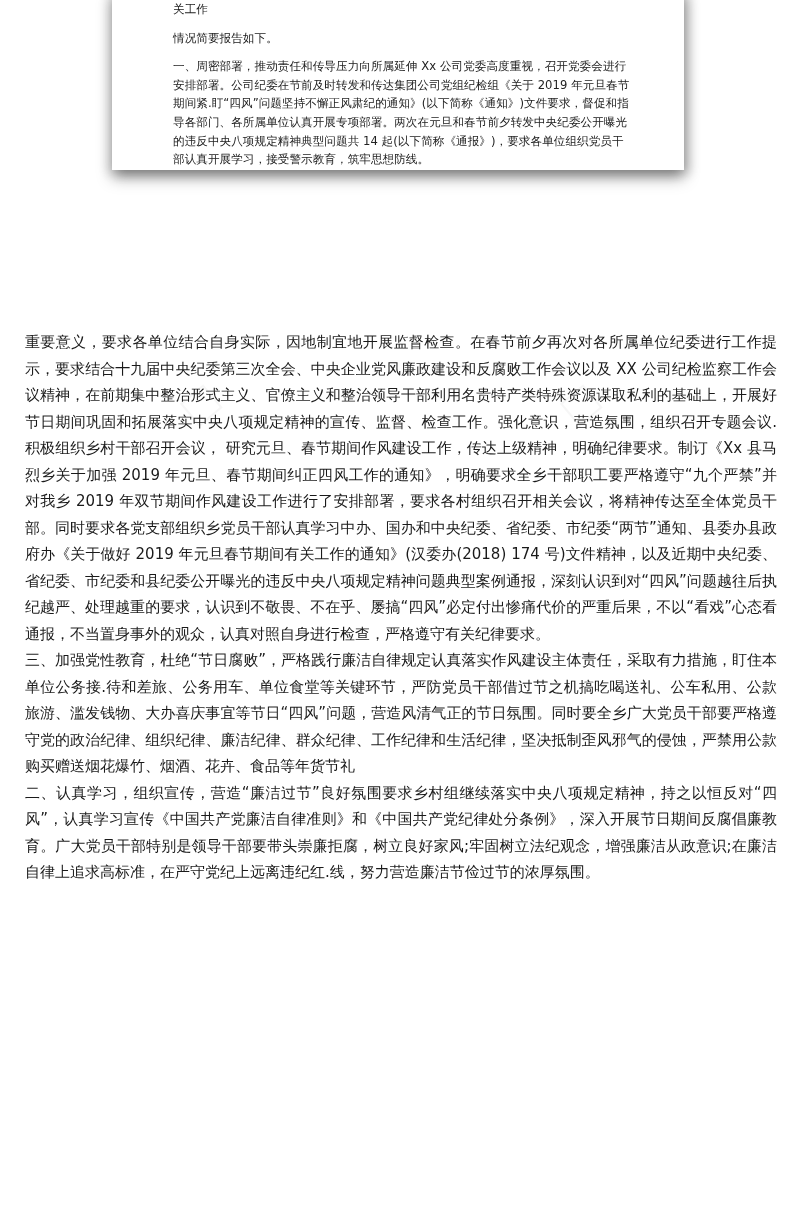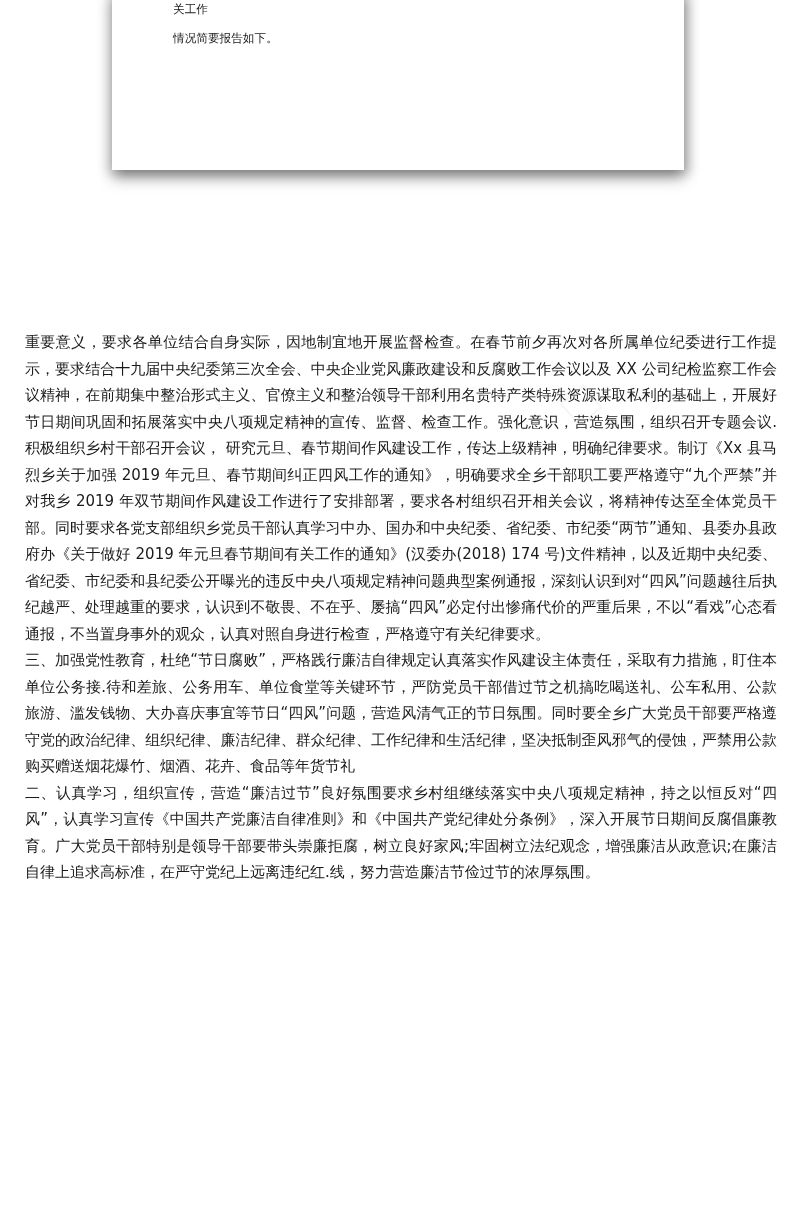--- a/index.html
+++ b/index.html
@@ -14,20 +14,21 @@
   .watermark { position: absolute; color: rgba(0,0,0,0.035); font-size: 40px; transform: rotate(-40deg); pointer-events: none; }
 </style>
 </head>
 <body>
 
 <div class="card-wrap">
   <div class="card">
     <div class="card-text">
       <p>关工作</p>
       <p>情况简要报告如下。</p>
+      <p>一、周密部署，推动责任和传导压力向所属延伸 Xx 公司党委高度重视，召开党委会进行安排部署。公司纪委在节前及时转发和传达集团公司党组纪检组《关于 2019 年元旦春节期间紧.盯“四风”问题坚持不懈正风肃纪的通知》(以下简称《通知》)文件要求，督促和指导各部门、各所属单位认真开展专项部署。两次在元旦和春节前夕转发中央纪委公开曝光的违反中央八项规定精神典型问题共 14 起(以下简称《通报》)，要求各单位组织党员干部认真开展学习，接受警示教育，筑牢思想防线。</p>
     </div>
   </div>
 </div>
 
 <div class="watermark" style="left:180px; top:380px;">□</div>
 <div class="watermark" style="left:560px; top:380px;">□</div>
 
 <div class="main">
   <p>重要意义，要求各单位结合自身实际，因地制宜地开展监督检查。在春节前夕再次对各所属单位纪委进行工作提示，要求结合十九届中央纪委第三次全会、中央企业党风廉政建设和反腐败工作会议以及 XX 公司纪检监察工作会议精神，在前期集中整治形式主义、官僚主义和整治领导干部利用名贵特产类特殊资源谋取私利的基础上，开展好节日期间巩固和拓展落实中央八项规定精神的宣传、监督、检查工作。强化意识，营造氛围，组织召开专题会议.积极组织乡村干部召开会议， 研究元旦、春节期间作风建设工作，传达上级精神，明确纪律要求。制订《Xx 县马烈乡关于加强 2019 年元旦、春节期间纠正四风工作的通知》，明确要求全乡干部职工要严格遵守“九个严禁”并对我乡 2019 年双节期间作风建设工作进行了安排部署，要求各村组织召开相关会议，将精神传达至全体党员干部。同时要求各党支部组织乡党员干部认真学习中办、国办和中央纪委、省纪委、市纪委“两节”通知、县委办县政府办《关于做好 2019 年元旦春节期间有关工作的通知》(汉委办(2018) 174 号)文件精神，以及近期中央纪委、省纪委、市纪委和县纪委公开曝光的违反中央八项规定精神问题典型案例通报，深刻认识到对“四风”问题越往后执纪越严、处理越重的要求，认识到不敬畏、不在乎、屡搞“四风”必定付出惨痛代价的严重后果，不以“看戏”心态看通报，不当置身事外的观众，认真对照自身进行检查，严格遵守有关纪律要求。</p>
   <p>三、加强党性教育，杜绝“节日腐败”，严格践行廉洁自律规定认真落实作风建设主体责任，采取有力措施，盯住本单位公务接.待和差旅、公务用车、单位食堂等关键环节，严防党员干部借过节之机搞吃喝送礼、公车私用、公款旅游、滥发钱物、大办喜庆事宜等节日“四风”问题，营造风清气正的节日氛围。同时要全乡广大党员干部要严格遵守党的政治纪律、组织纪律、廉洁纪律、群众纪律、工作纪律和生活纪律，坚决抵制歪风邪气的侵蚀，严禁用公款购买赠送烟花爆竹、烟酒、花卉、食品等年货节礼</p>

